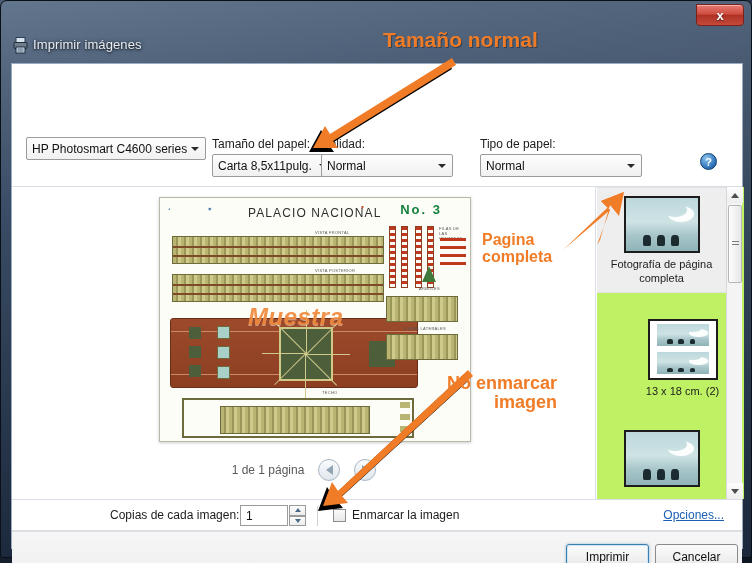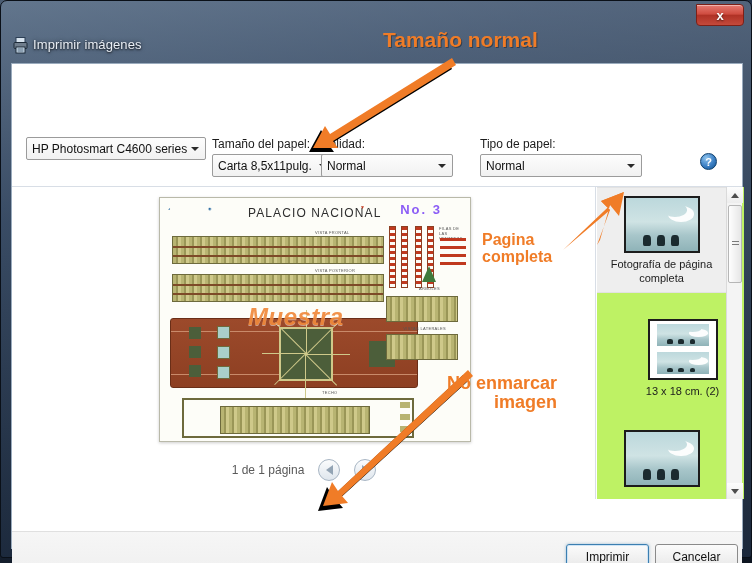--- a/index.html
+++ b/index.html
@@ -91,21 +91,21 @@
   #preview-sheet {
     position: absolute; left: 147px; top: 10px; width: 312px; height: 245px;
     background: #fdfdf8; border: 1px solid #b9b9a9;
     box-shadow: 0 1px 3px rgba(0,0,0,.2); overflow: hidden;
   }
   #sheet-title {
     position: absolute; left: 88px; top: 8px; font-size: 12px;
     letter-spacing: 1.1px; color: #2e2e2e; font-weight: normal;
   }
   #sheet-no {
-    position: absolute; right: 28px; top: 4px; font-size: 13px; color: #8b5cf6;
+    position: absolute; right: 28px; top: 4px; font-size: 13px; color: #15803d;
     font-weight: bold; letter-spacing: 2px;
   }
   .facade {
     position: absolute; background:
       repeating-linear-gradient(90deg,#b8b472 0 3px,#9a9657 3px 5px,#cfc98a 5px 8px);
     border: 1px solid #6d6a3c;
   }
   .facade::before {
     content:""; position:absolute; left:0; right:0; top:33%; height:2px;
     background:#7e4a28;
@@ -468,20 +468,36 @@
         <i></i>
       </div>
       <div id="sb-thumb">
           <span></span>
         </div>
       <div class="sb-arrow down">
         <i></i>
       </div>
     </div>
 
+    <div id="copies-bar">
+      <span id="copies-label">Copias de cada imagen:</span>
+      <div id="copies-input">1</div>
+      <div id="copies-spin">
+        <div class="up">
+            <i></i>
+          </div>
+        <div class="down">
+            <i></i>
+          </div>
+      </div>
+      <div id="divider-v"></div>
+      <div id="frame-check"></div>
+      <span id="frame-label">Enmarcar la imagen</span>
+      <span id="options-link">Opciones...</span>
+    </div>
 
     <div id="footer">
       <div class="btn" id="btn-print">Imprimir</div>
       <div class="btn" id="btn-cancel">Cancelar</div>
     </div>
   </div>
 </div>
 
 <svg class="arrow-svg" viewBox="0 0 752 563">
 

